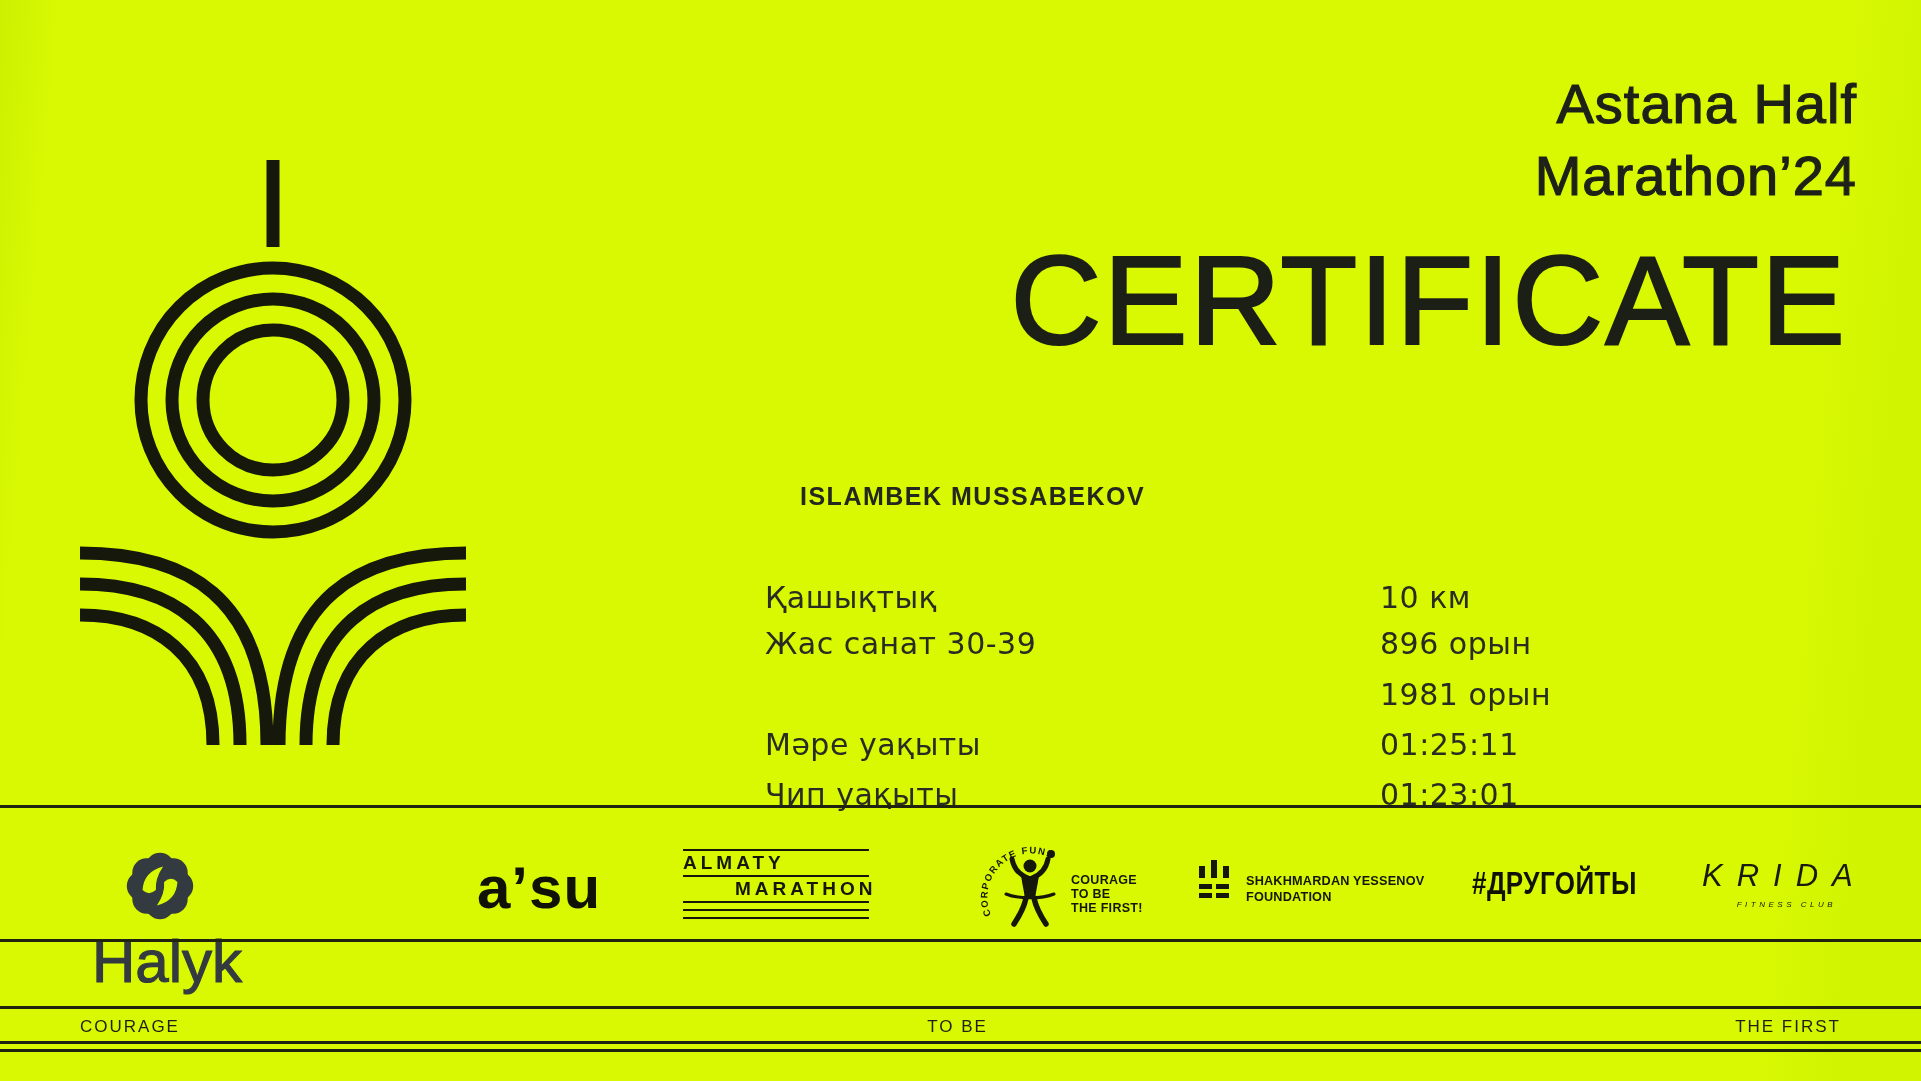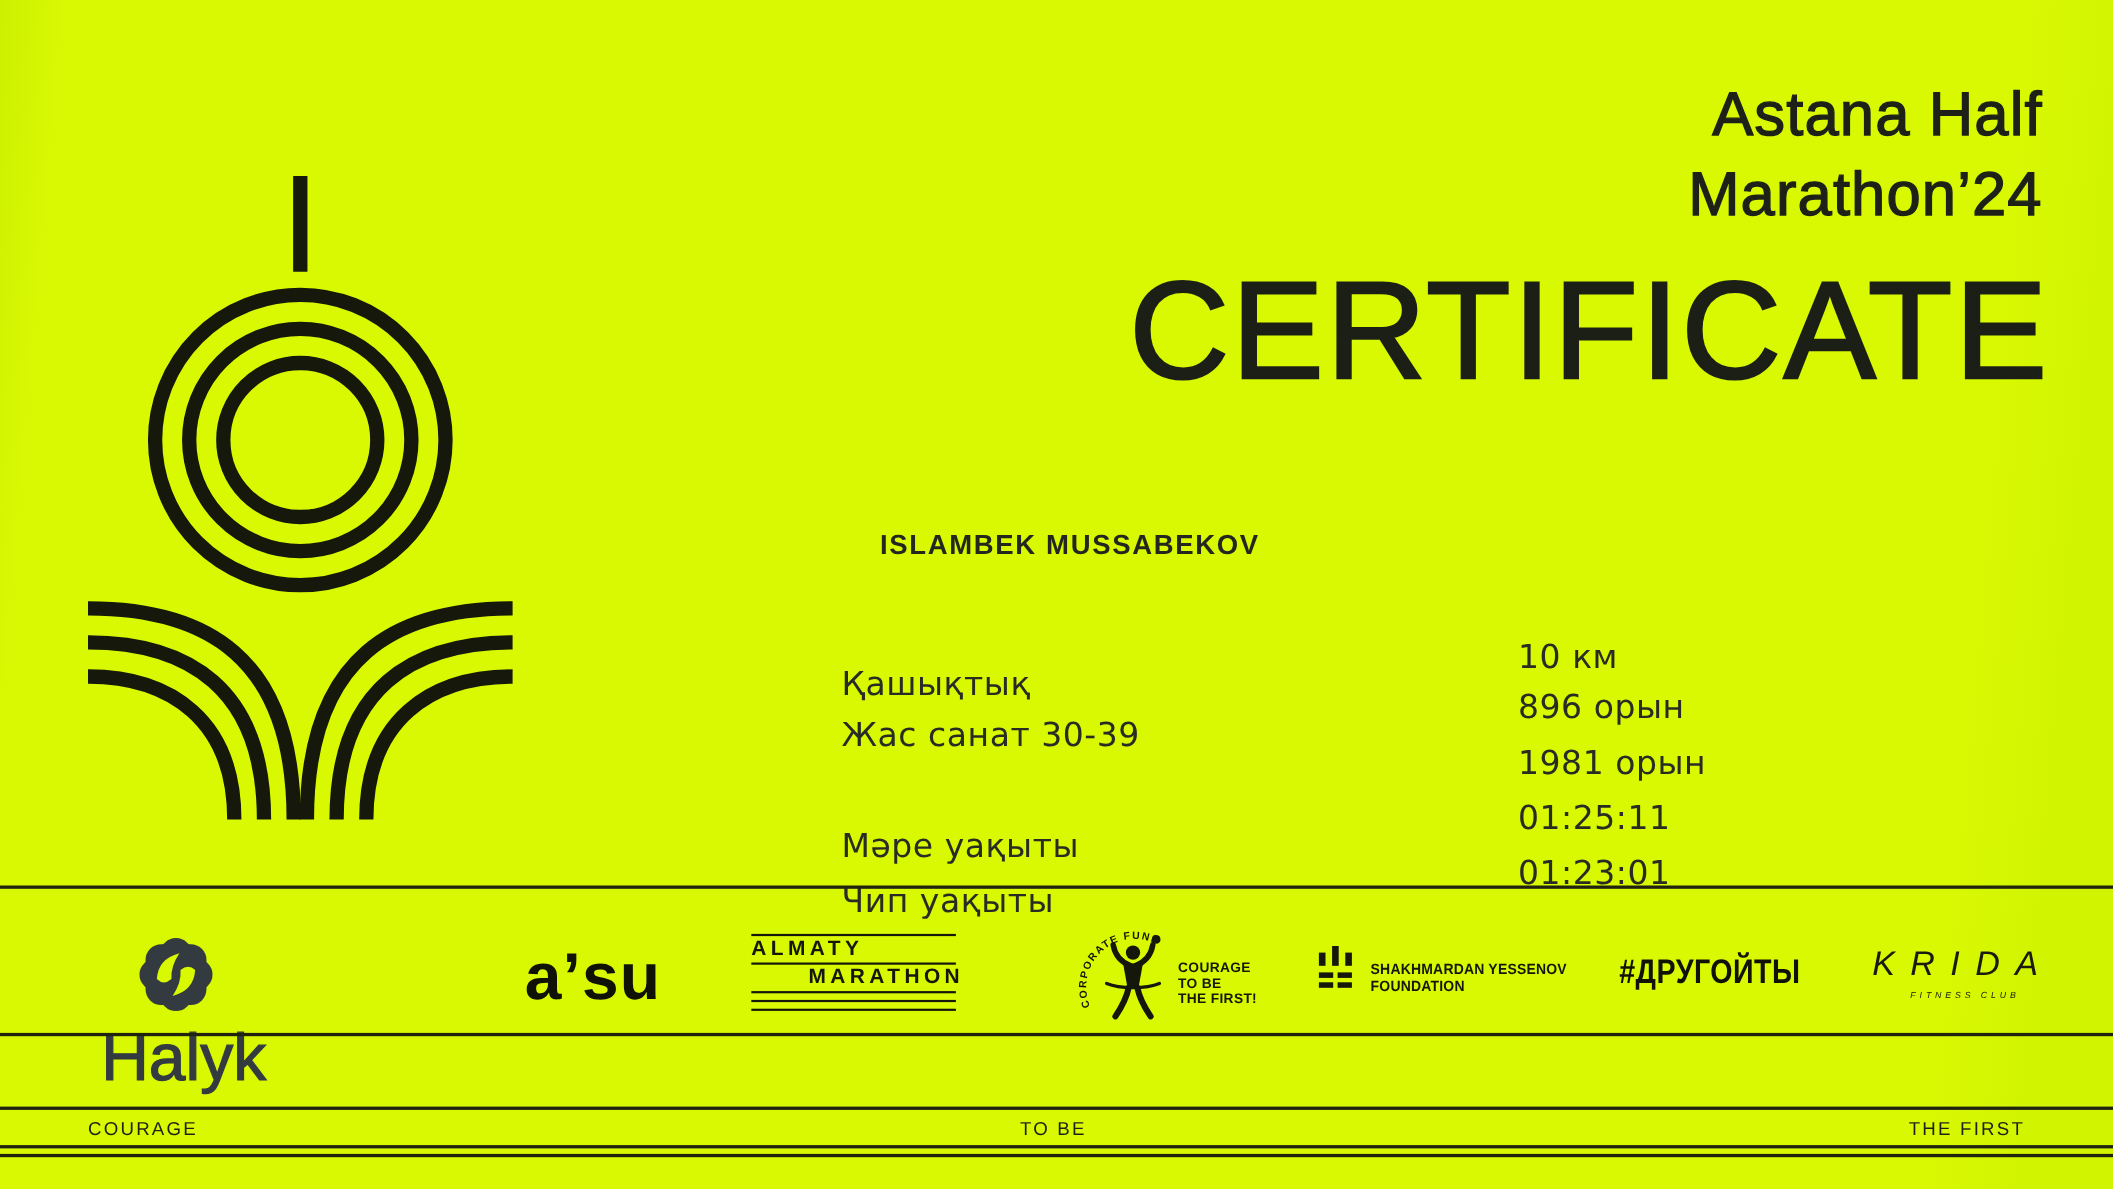--- a/index.html
+++ b/index.html
@@ -7,32 +7,32 @@
     position:relative;width:1921px;height:1081px;overflow:hidden;
     background:linear-gradient(95deg,#ccf001 0px,#d8f902 60px,#d8f902 1840px,#d1f401 1921px);
     font-family:"Liberation Sans","DejaVu Sans",sans-serif;color:#1e2118;
   }
   .event-title{
     position:absolute;top:52px;right:64px;text-align:right;
     font-size:56px;line-height:72px;letter-spacing:1px;color:#1e2118;margin-top:16px;
     -webkit-text-stroke:1.2px #1e2118;
   }
   .heading{
-    position:absolute;top:228px;right:58px;text-align:right;
+    position:absolute;top:228px;right:74px;text-align:right;
     font-size:126px;letter-spacing:2px;color:#1c1f16;
     -webkit-text-stroke:2.2px #1c1f16;white-space:nowrap;
   }
   .participant-name{
     position:absolute;left:800px;top:482px;font-size:25px;font-weight:bold;
     letter-spacing:1.5px;color:#24271e;
     font-family:"Liberation Sans","DejaVu Sans",sans-serif;
   }
   .result-row{position:absolute;left:765px;width:800px;height:40px;
     font-family:"DejaVu Sans","Liberation Sans",sans-serif;font-size:30px;color:#292c22;}
-  .result-row .lbl{position:absolute;left:0;top:0;letter-spacing:0.5px;margin-top:25px;}
+  .result-row .lbl{position:absolute;left:0;top:0;letter-spacing:0.5px;}
   .result-row .val{position:absolute;left:615px;top:0;letter-spacing:0.5px;}
   .hline{position:absolute;left:0;width:1921px;height:3px;background:#20240f;}
   .hline.thin{height:2.5px;}
 
   
   .halyk{position:absolute;left:78px;top:845px;display:flex;align-items:center;flex-direction:column;}
   .halyk-word{font-size:60px;color:#333b40;font-weight:500;-webkit-text-stroke:1.1px #333b40;
     margin-left:14px;letter-spacing:0;}
   .asu{position:absolute;left:477px;top:853px;font-size:60px;font-weight:bold;color:#101205;letter-spacing:1px;}
   .almaty{position:absolute;left:683px;top:849px;width:186px;color:#14170a;}

